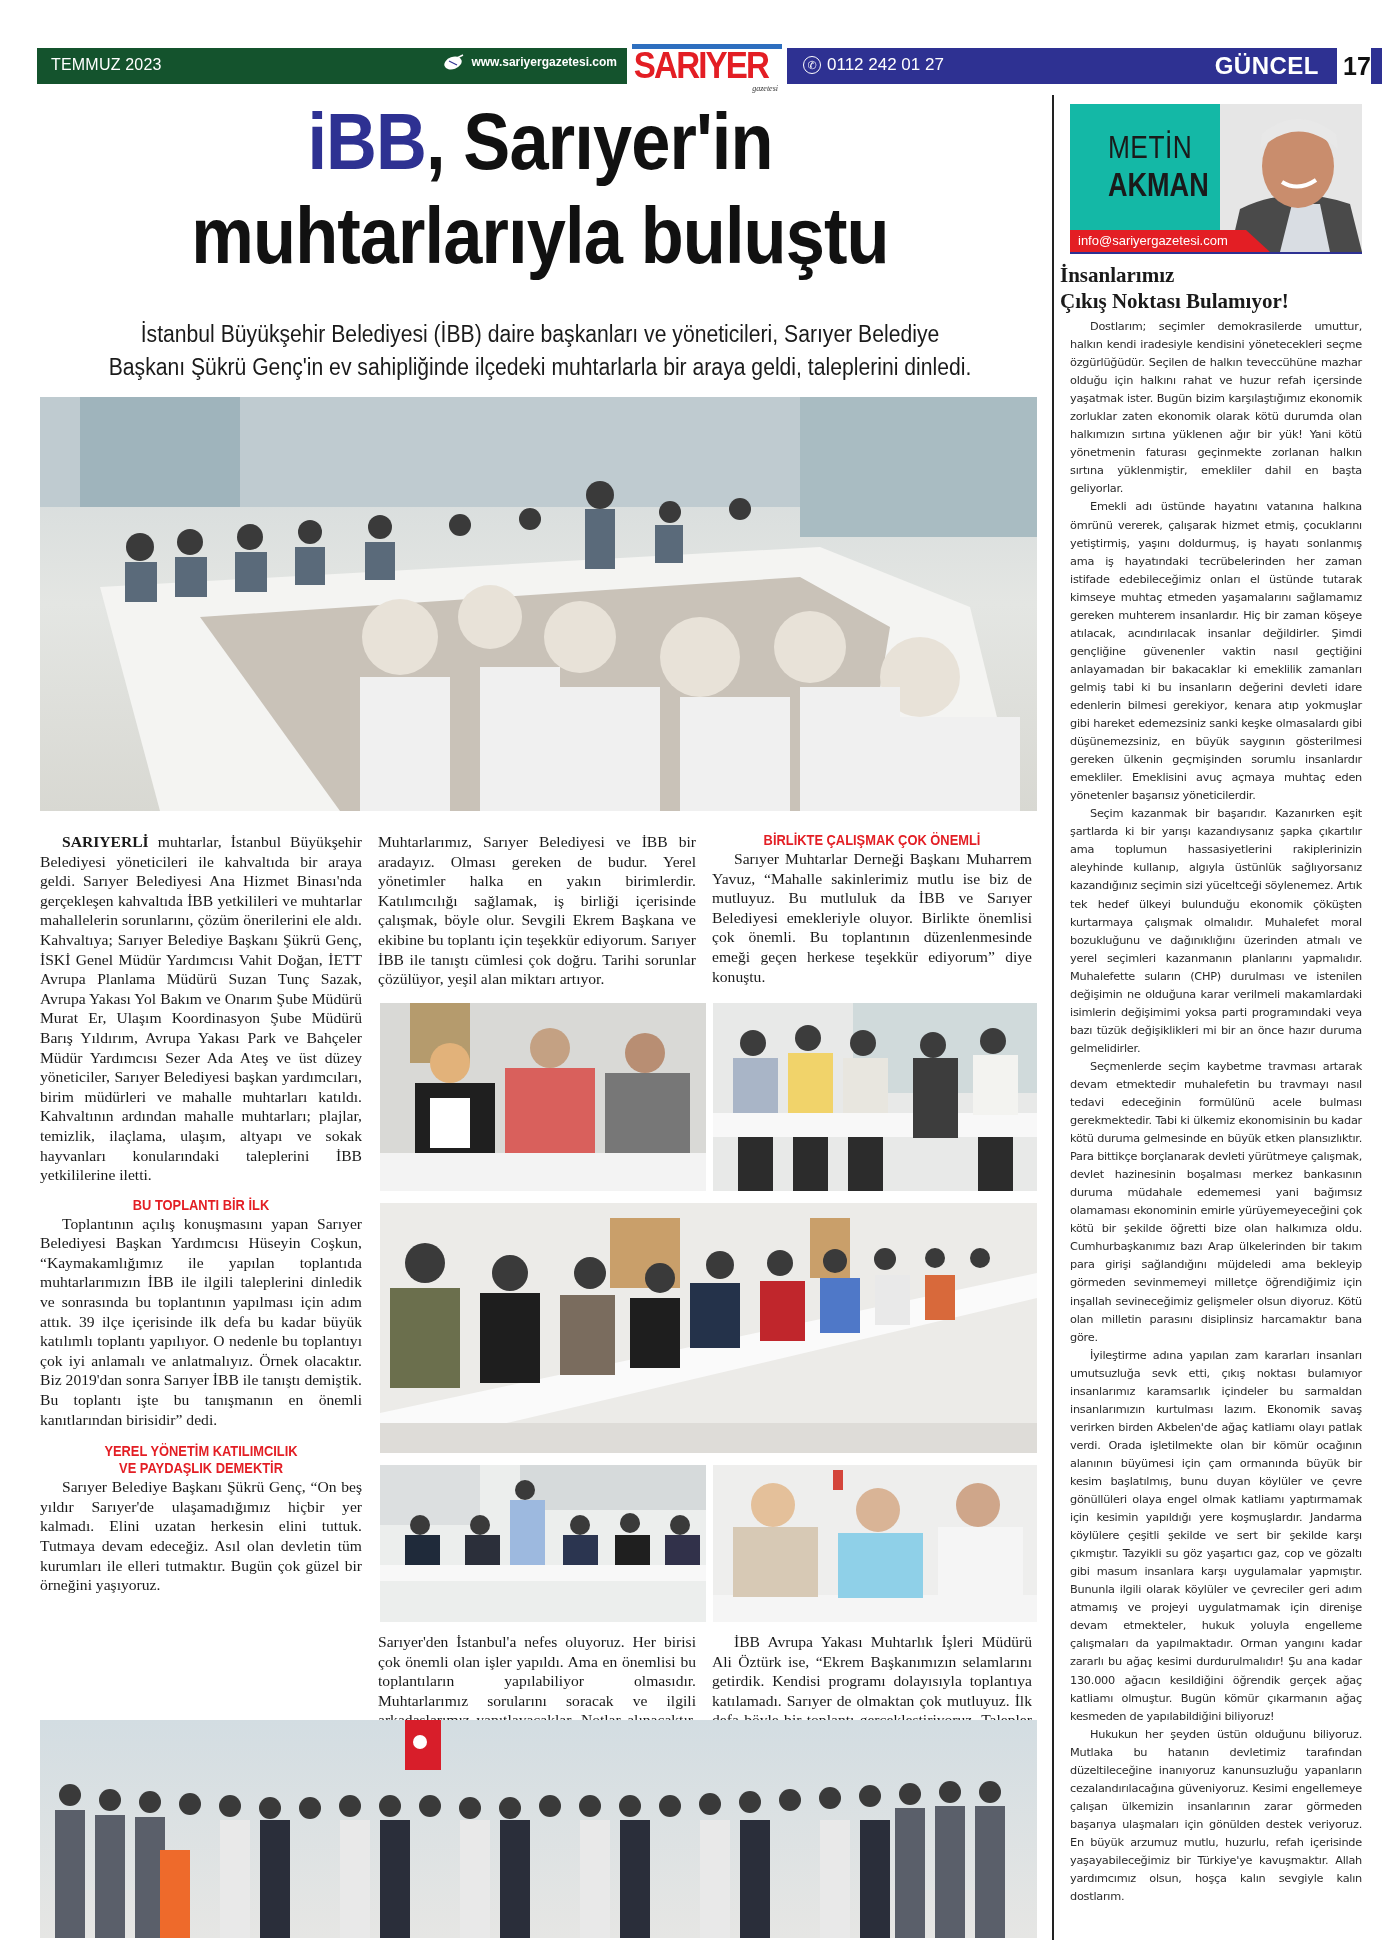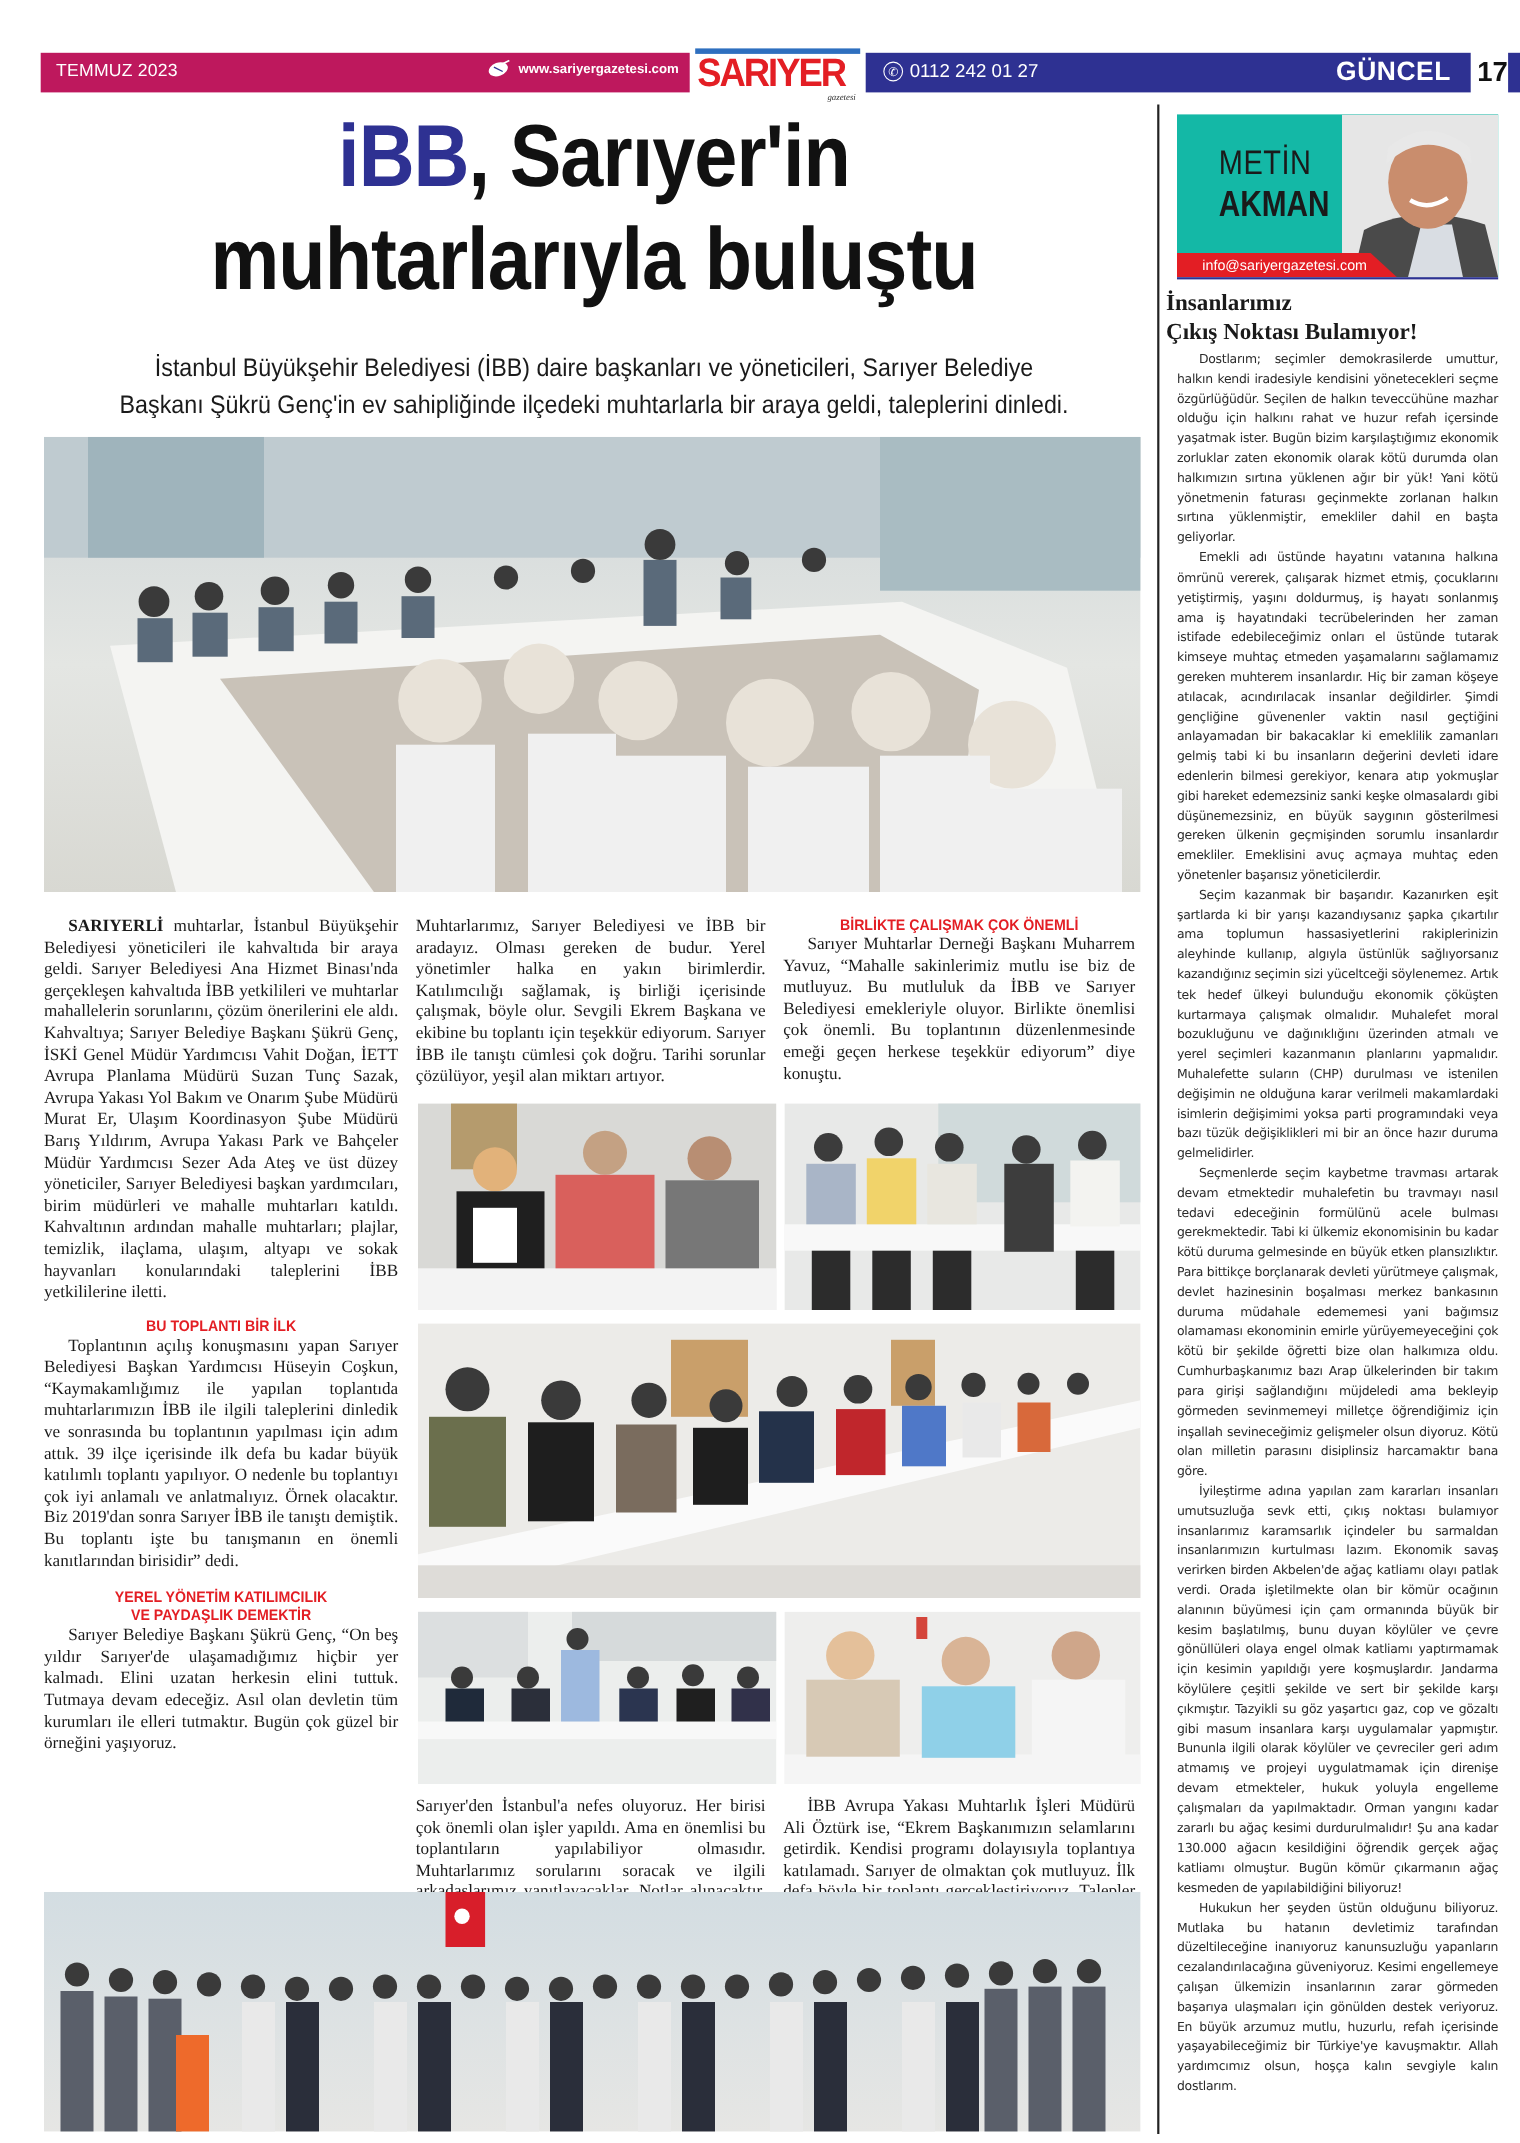--- a/index.html
+++ b/index.html
@@ -1,21 +1,21 @@
 <!DOCTYPE html>
 <html><head>
 <meta charset="utf-8">
 <style>
   * { box-sizing: border-box; margin: 0; padding: 0; }
   html, body { width: 1382px; height: 1948px; background: #ffffff; overflow: hidden; }
   body { position: relative; font-family: "Liberation Serif", serif; color: #1a1a1a; }
 
   
   .hdr { position: absolute; top: 48px; left: 37px; width: 1330px; height: 36px; }
-  .hdr-left { position: absolute; left: 0; top: 0; width: 590px; height: 36px; background: #be185d; }
+  .hdr-left { position: absolute; left: 0; top: 0; width: 590px; height: 36px; background: #14532d; }
   .hdr-date { position: absolute; left: 14px; top: 8px; color: #fff; font-family: "Liberation Sans", sans-serif; font-size: 16px; letter-spacing: 0.2px; }
   .hdr-web { position: absolute; right: 10px; top: 6px; color: #fff; font-family: "Liberation Sans", sans-serif; font-weight: bold; font-size: 12px; display: flex; align-items: center; gap: 6px; }
   .hdr-web svg { width: 22px; height: 16px; }
   .logo { position: absolute; left: 595px; top: -4px; width: 150px; height: 48px; }
   .logo-bar { position: absolute; top: 0; left: 0; width: 150px; height: 5px; background: #2e6fbf; }
   .logo-text { position: absolute; top: 4px; left: 0; width: 150px; text-align: center; font-family: "Liberation Sans", sans-serif; font-weight: 900; font-size: 36px; line-height: 36px; color: #e31e24; letter-spacing: -2px; transform: scaleX(0.92); transform-origin: left; }
   .logo-sub { position: absolute; right: 4px; top: 40px; font-family: "Liberation Serif", serif; font-style: italic; font-size: 8px; color: #333; text-align: center; }
   .hdr-right { position: absolute; left: 750px; top: 0; width: 550px; height: 36px; background: #2e3192; }
   .hdr-phone { position: absolute; left: 16px; top: 7px; color: #fff; font-family: "Liberation Sans", sans-serif; font-size: 17px; display: flex; align-items: center; gap: 6px; }
   .hdr-phone .ph-icon { width: 18px; height: 18px; border: 1.6px solid #fff; border-radius: 50%; display: inline-flex; align-items: center; justify-content: center; font-size: 11px; }
@@ -36,21 +36,21 @@
   .col p.noind { text-indent: 0; }
   .col .lead { font-weight: bold; }
   .subhead { font-family: "Liberation Sans", sans-serif; font-weight: bold; color: #e31e24; text-align: center; font-size: 14px; line-height: 17px; text-indent: 0 !important; transform: scaleX(0.92); margin-top: 4px; }
 
   
   .vrule { position: absolute; left: 1052px; top: 95px; width: 2px; height: 1845px; background: #222; }
   .author-box { position: absolute; left: 1070px; top: 104px; width: 292px; height: 148px; background: #14b8a6; overflow: hidden; }
   .author-first { position: absolute; left: 38px; top: 26px; font-family: "Liberation Sans", sans-serif; font-size: 31px; color: #1a1a1a; letter-spacing: 0.5px; transform: scaleX(0.85); transform-origin: left; }
   .author-last { position: absolute; left: 38px; top: 62px; font-family: "Liberation Sans", sans-serif; font-weight: 900; font-size: 33px; color: #1a1a1a; transform: scaleX(0.82); transform-origin: left; }
   .author-photo { position: absolute; left: 150px; top: 0; width: 142px; height: 148px; }
-  .author-mail { position: absolute; left: 0; top: 126px; height: 22px; width: 200px; background: #e31e24; clip-path: polygon(0 0, 88% 0, 100% 100%, 0 100%); color: #fff; font-family: "Liberation Sans", sans-serif; font-size: 13px; line-height: 22px; padding-left: 23px; }
+  .author-mail { position: absolute; left: 0; top: 126px; height: 22px; width: 200px; background: #e31e24; clip-path: polygon(0 0, 88% 0, 100% 100%, 0 100%); color: #fff; font-family: "Liberation Sans", sans-serif; font-size: 13px; line-height: 22px; padding-left: 8px; }
   .author-under { position: absolute; left: 1070px; top: 252px; width: 292px; height: 2px; background: #2e3192; }
   .col-title { position: absolute; left: 1060px; top: 262px; width: 312px; text-align: left; font-family: "Liberation Serif", serif; font-weight: bold; font-size: 21px; line-height: 26px; color: #1a1a1a; }
   .col-body { position: absolute; left: 1070px; top: 318px; width: 292px; font-family: "DejaVu Sans", sans-serif; font-size: 11.3px; line-height: 18.05px; text-align: justify; color: #2a2a2a; letter-spacing: -0.25px; }
   .col-body p { text-indent: 20px; }
 </style>
 </head>
 <body>
 
 <div class="hdr">
   <div class="hdr-left">

